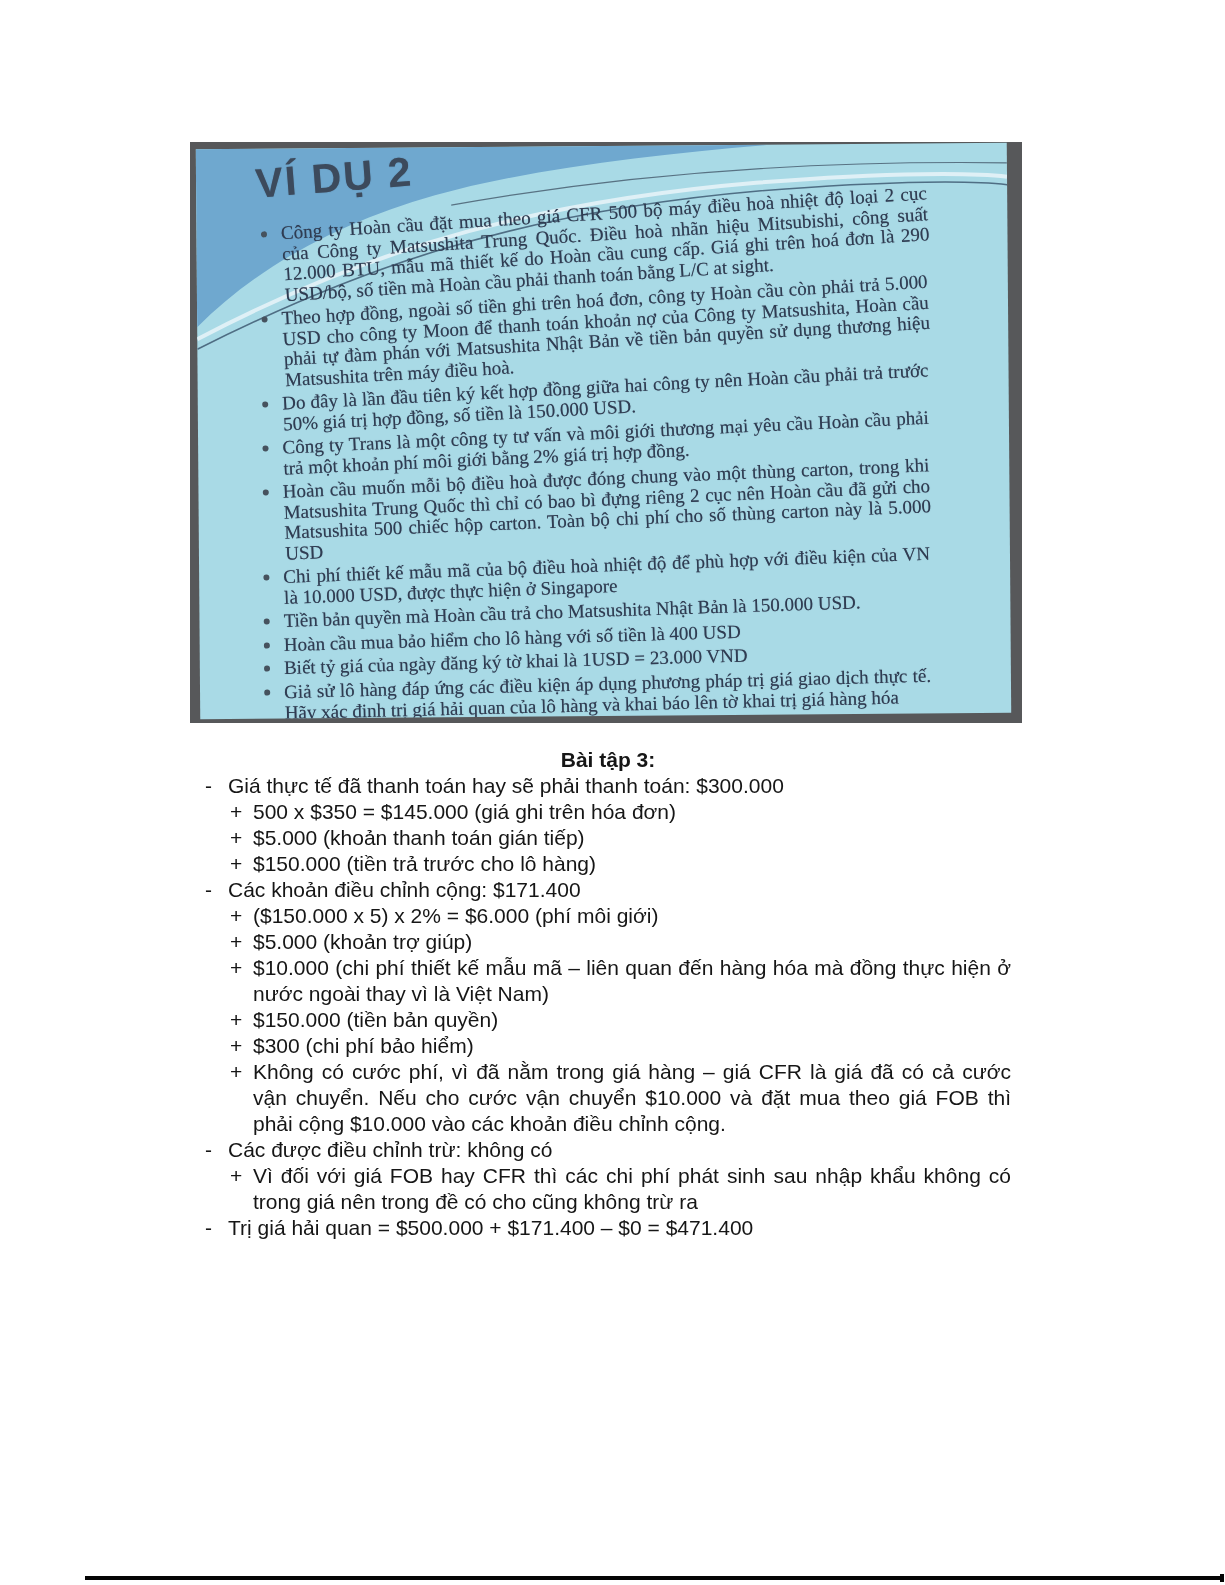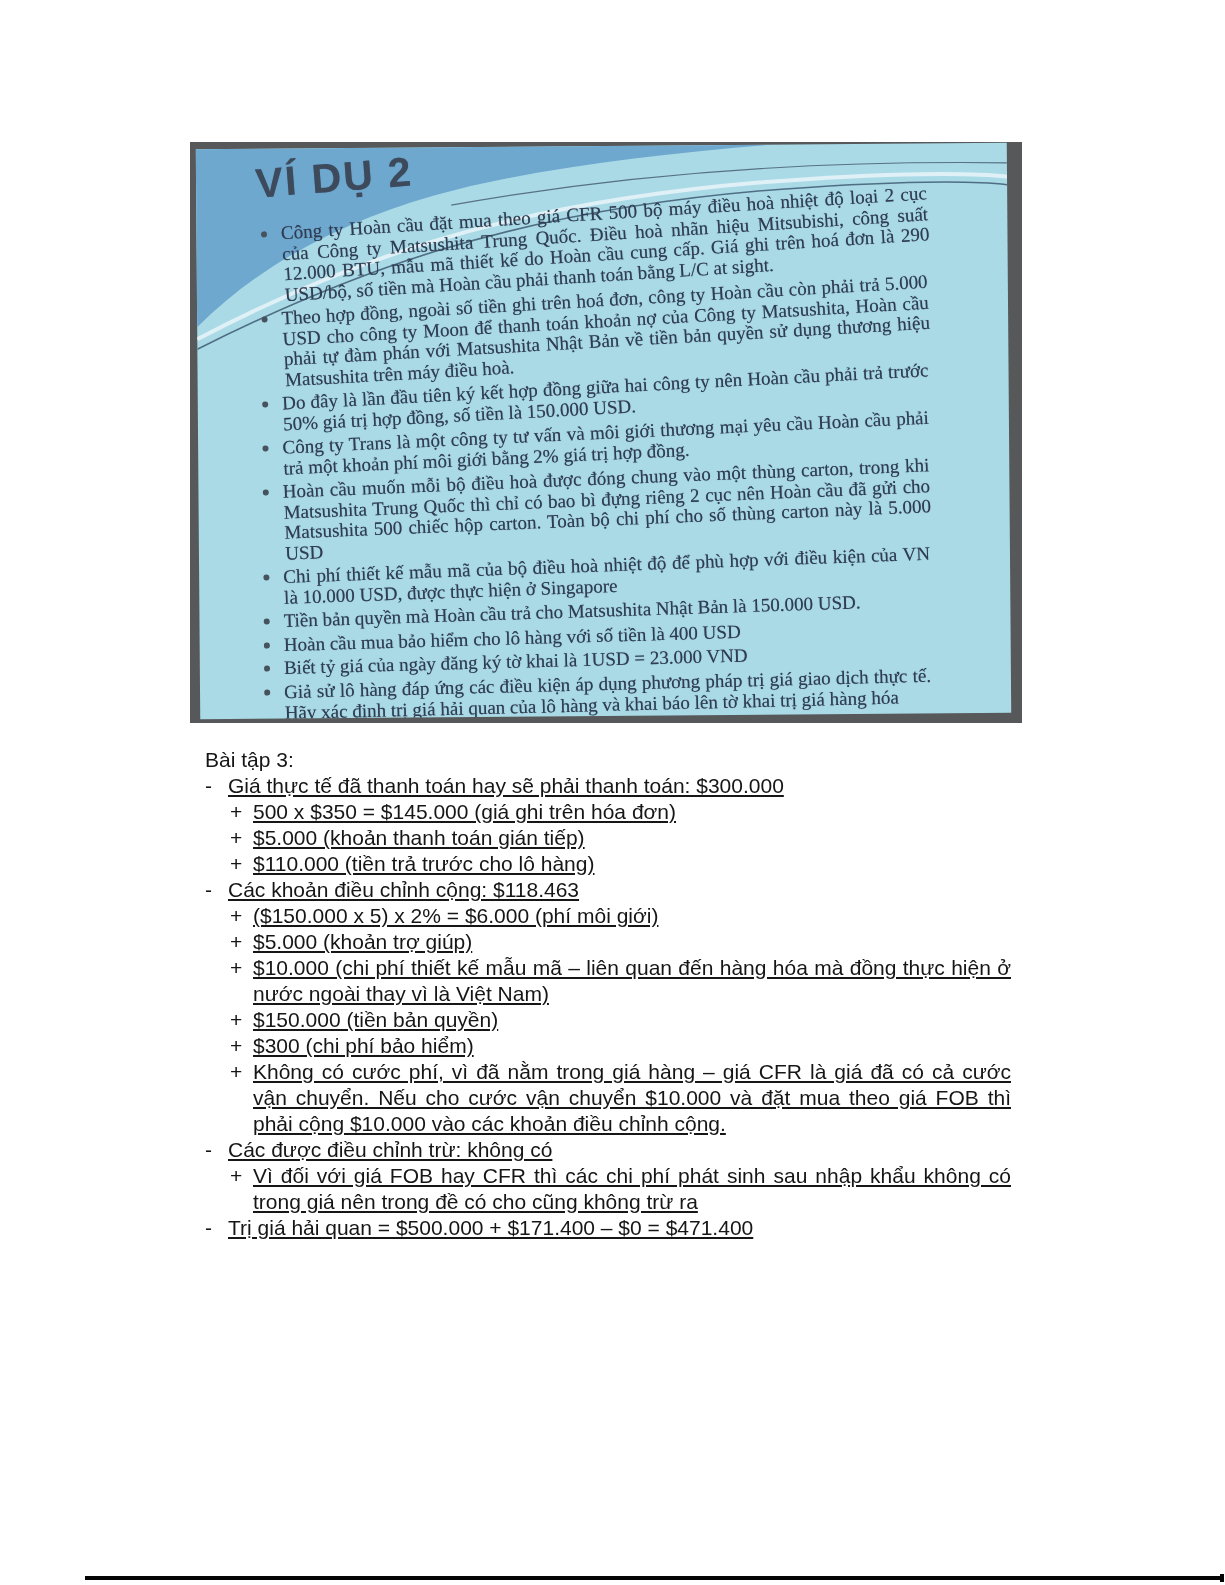--- a/index.html
+++ b/index.html
@@ -65,25 +65,25 @@
     margin:7px 14px 0 2px;
   }
   .bullets .btext { flex:1; text-align:justify; }
 
   
   .solution {
     position:absolute; left:205px; top:747px; width:806px;
     font-size:21px; line-height:26px;
     color:#161616;
   }
-  .heading { font-weight:normal; }
+  .heading { font-weight:bold;text-align:center; }
   .row { display:flex; }
   .row.lvl2 { margin-left:25px; }
   .row .marker { flex:0 0 23px; }
-  .row .text  { flex:1; text-align:justify;text-decoration:underline; }
+  .row .text  { flex:1; text-align:justify; }
 
   
   .bottom-rule {
     position:absolute; left:85px; top:1576px;
     width:1139px; height:4px; background:#040404;
   }
   .bottom-rule::after {
     content:""; position:absolute; right:0; top:-2px;
     width:4px; height:8px; background:#040404;
   }
@@ -155,25 +155,25 @@
   <div class="row lvl2">
       <span class="marker">+</span>
       <div class="text">500 x $350 = $145.000 (giá ghi trên hóa đơn)</div>
     </div>
   <div class="row lvl2">
       <span class="marker">+</span>
       <div class="text">$5.000 (khoản thanh toán gián tiếp)</div>
     </div>
   <div class="row lvl2">
       <span class="marker">+</span>
-      <div class="text">$110.000 (tiền trả trước cho lô hàng)</div>
-    </div>
-  <div class="row lvl1">
-      <span class="marker">-</span>
-      <div class="text">Các khoản điều chỉnh cộng: $118.463</div>
+      <div class="text">$150.000 (tiền trả trước cho lô hàng)</div>
+    </div>
+  <div class="row lvl1">
+      <span class="marker">-</span>
+      <div class="text">Các khoản điều chỉnh cộng: $171.400</div>
     </div>
   <div class="row lvl2">
       <span class="marker">+</span>
       <div class="text">($150.000 x 5) x 2% = $6.000 (phí môi giới)</div>
     </div>
   <div class="row lvl2">
       <span class="marker">+</span>
       <div class="text">$5.000 (khoản trợ giúp)</div>
     </div>
   <div class="row lvl2">

